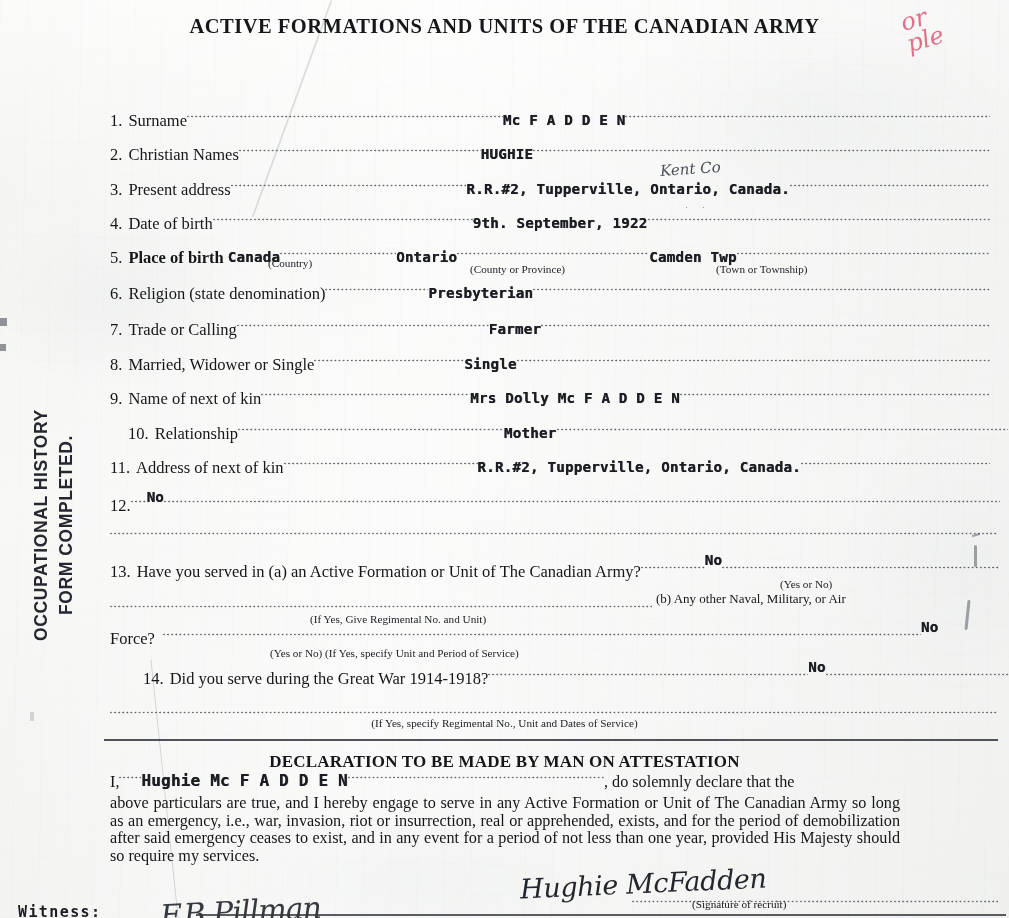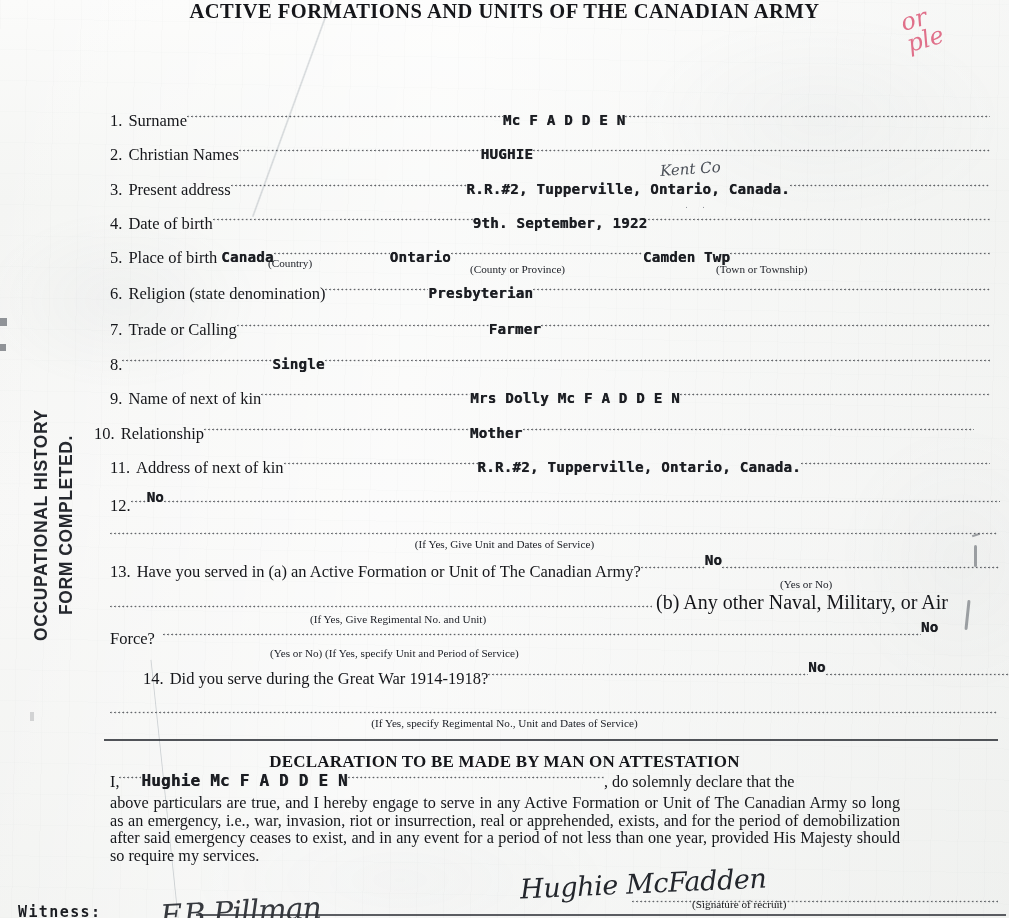--- a/index.html
+++ b/index.html
@@ -40,21 +40,21 @@
   #crease1{left:330px;top:0px;width:3px;height:230px;transform:rotate(20deg);transform-origin:top left;}
   #crease2{left:150px;top:660px;width:2px;height:260px;transform:rotate(-6deg);transform-origin:top left;}
 
   #sheet{position:absolute;inset:0;}
 
   
   .title{
     position:absolute;left:0;right:0;text-align:center;
     font-weight:700;letter-spacing:.5px;
   }
-  #t1{top:0;font-size:20.5px;}
+  #t1{top:15px;font-size:20.5px;}
   #t2{top:46px;font-size:19px;letter-spacing:1px;}
 
   
   .row{position:absolute;display:flex;align-items:baseline;font-size:16.5px;white-space:nowrap;}
   .lbl{flex:0 0 auto;}
   .lead{
     flex:1 1 auto;min-width:6px;position:relative;top:-3px;height:13px;
     background-image:radial-gradient(circle at 1px 50%, rgba(40,44,50,.72) .85px, rgba(0,0,0,0) 1.1px);
     background-size:4.1px 100%;background-repeat:repeat-x;background-position:0 70%;
   }
@@ -63,21 +63,21 @@
     flex:0 0 auto;
     font-family:"DejaVu Sans Mono", monospace;
     font-weight:700;font-size:14.2px;letter-spacing:.2px;
     color:#1b1d22;
     text-shadow:0 0 .6px rgba(35,38,44,.85), .45px .25px .7px rgba(60,64,70,.42);
     position:relative;top:-1px;
   }
   .sub{
     position:absolute;font-size:11.2px;font-variant:normal;color:#20232a;white-space:nowrap;
   }
-  .freetext{position:absolute;font-size:20px;white-space:nowrap;}
+  .freetext{position:absolute;font-size:13px;white-space:nowrap;}
 
   
   .dotrule{
     position:absolute;height:13px;
     background-image:radial-gradient(circle at 1px 50%, rgba(40,44,50,.70) .85px, rgba(0,0,0,0) 1.1px);
     background-size:4.1px 100%;background-repeat:repeat-x;background-position:0 70%;
   }
   .hr{position:absolute;background:#33363c;opacity:.85;}
 
   
@@ -180,21 +180,21 @@
   <div class="row" style="left:110px;top:214px;width:880px;">
     <span class="lbl">4.</span>
     <span class="lbl" style="padding-left:6px;">Date of birth</span>
     <span class="lead" style="flex:0 0 260px;"></span>
     <span class="typed">9th. September, 1922</span>
     <span class="lead"></span>
   </div>
 
   <div class="row" style="left:110px;top:248px;width:880px;">
     <span class="lbl">5.</span>
-    <span class="lbl" style="padding-left:6px;">Place  of  birth</span>
+    <span class="lbl" style="padding-left:6px;font-weight:bold;">Place  of  birth</span>
     <span class="typed" style="padding-left:4px;">Canada</span>
     <span class="lead" style="flex:0 0 116px;"></span>
     <span class="typed">Ontario</span>
     <span class="lead" style="flex:0 0 192px;"></span>
     <span class="typed">Camden Twp</span>
     <span class="lead"></span>
   </div>
   <div class="sub" style="left:268px;top:257px;">(Country)</div>
   <div class="sub" style="left:470px;top:263px;">(County or Province)</div>
   <div class="sub" style="left:716px;top:263px;">(Town or Township)</div>
@@ -210,34 +210,35 @@
   <div class="row" style="left:110px;top:320px;width:880px;">
     <span class="lbl">7.</span>
     <span class="lbl" style="padding-left:6px;">Trade or Calling</span>
     <span class="lead" style="flex:0 0 252px;"></span>
     <span class="typed">Farmer</span>
     <span class="lead"></span>
   </div>
 
   <div class="row" style="left:110px;top:355px;width:880px;">
     <span class="lbl">8.</span>
+    <span class="lbl" style="padding-left:6px;">Married, Widower or Single</span>
     <span class="lead" style="flex:0 0 150px;"></span>
     <span class="typed">Single</span>
     <span class="lead"></span>
   </div>
 
   <div class="row" style="left:110px;top:389px;width:880px;">
     <span class="lbl">9.</span>
     <span class="lbl" style="padding-left:6px;">Name of next of kin</span>
     <span class="lead" style="flex:0 0 209px;"></span>
     <span class="typed">Mrs Dolly  Mc F A D D E N</span>
     <span class="lead"></span>
   </div>
 
-  <div class="row" style="left:94px;top:424px;width:880px;">
+  <div class="row" style="left:128px;top:424px;width:880px;">
     <span class="lbl">10.</span>
     <span class="lbl" style="padding-left:6px;">Relationship</span>
     <span class="lead" style="flex:0 0 266px;"></span>
     <span class="typed">Mother</span>
     <span class="lead"></span>
   </div>
 
   <div class="row" style="left:110px;top:458px;width:880px;">
     <span class="lbl">11.</span>
     <span class="lbl" style="padding-left:6px;">Address of next of kin</span>
@@ -246,21 +247,20 @@
     <span class="lead"></span>
   </div>
 
   <div class="row" style="left:110px;top:496px;width:890px;">
     <span class="lbl">12.</span>
     <span class="lead" style="flex:0 0 16px;"></span>
     <span class="typed" style="position:relative;top:-9px;">No</span>
     <span class="lead"></span>
   </div>
   <div class="dotrule" style="left:110px;top:527px;width:888px;"></div>
-  <div class="sub" style="left:0;right:0;text-align:center;top:538px;">(If Yes, Give Unit and Dates of Service)</div>
 
   <div class="row" style="left:110px;top:562px;width:890px;">
     <span class="lbl">13.</span>
     <span class="lbl" style="padding-left:6px;">Have you served in (a) an Active Formation or Unit of The Canadian Army?</span>
     <span class="lead" style="flex:0 0 64px;"></span>
     <span class="typed" style="position:relative;top:-12px;">No</span>
     <span class="lead"></span>
   </div>
   <div class="sub" style="left:780px;top:578px;">(Yes or No)</div>
 

